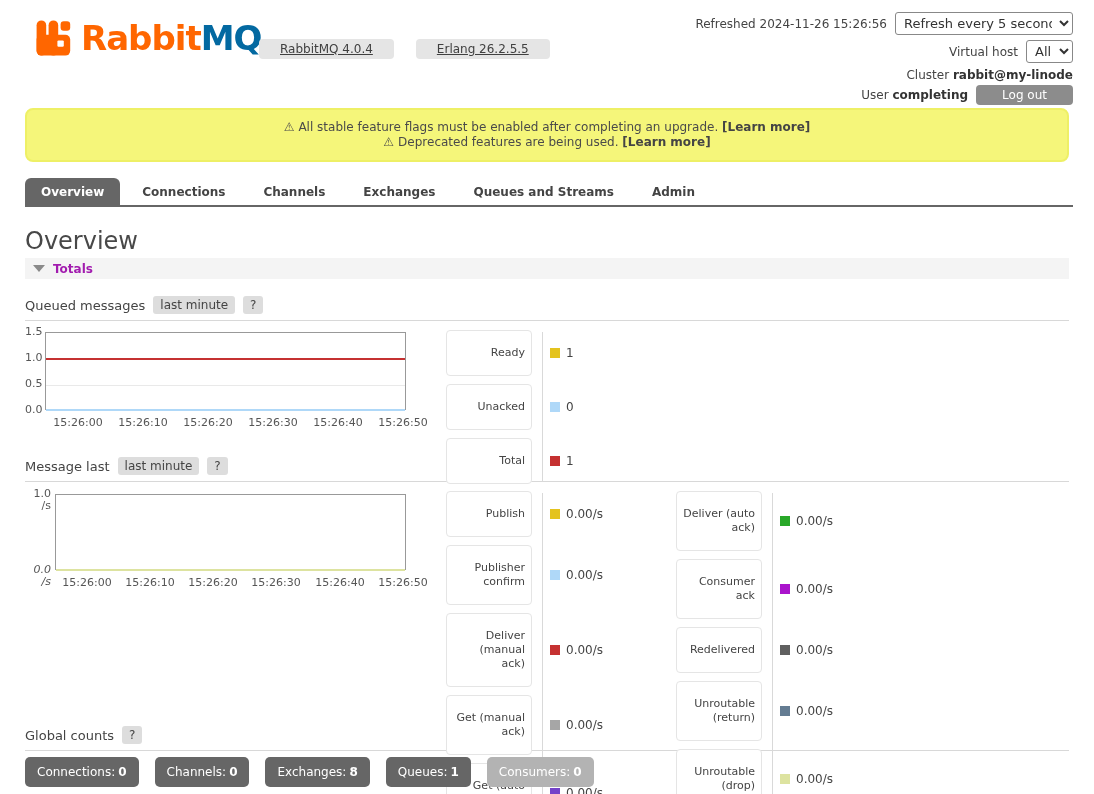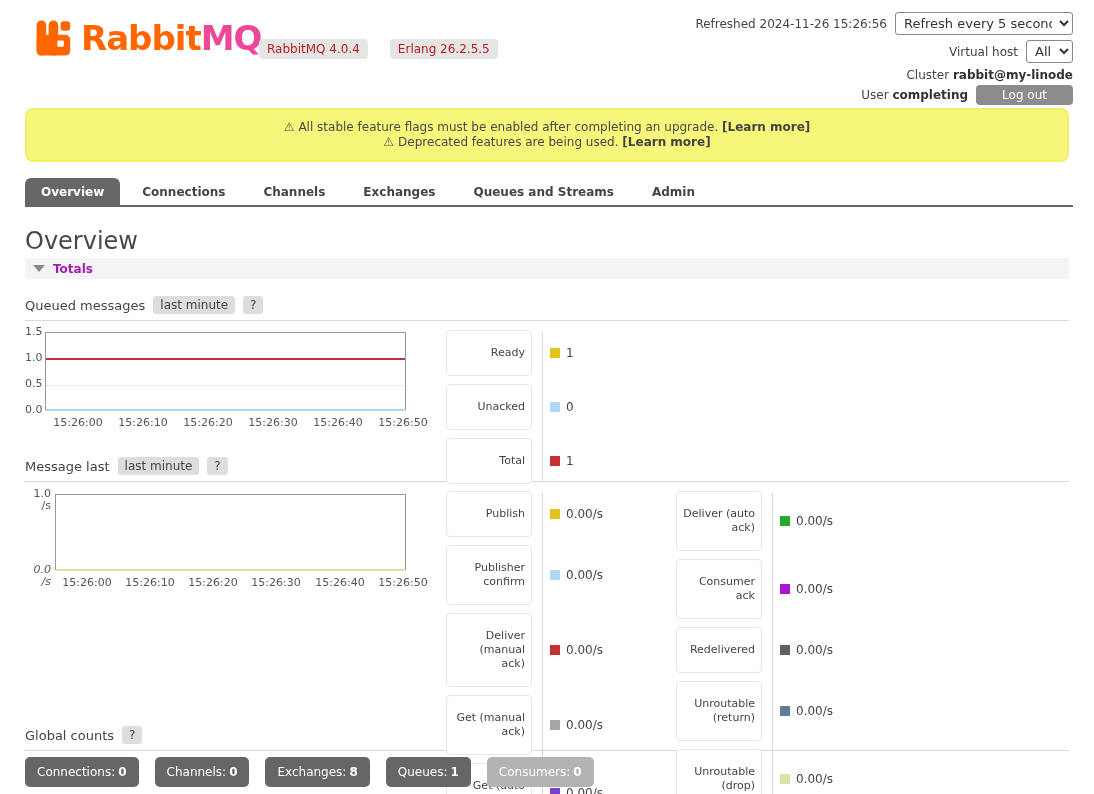--- a/index.html
+++ b/index.html
@@ -9,25 +9,25 @@
     font-family:"DejaVu Sans","Liberation Sans",sans-serif;
     font-size:12px; color:#444; overflow:hidden;
   }
   .page { position:relative; width:1094px; height:794px; background:#fff; }
 
   
   .logo { position:absolute; left:35px; top:18px; display:flex; align-items:flex-start; cursor:pointer; }
   .logo svg { width:40px; height:40px; margin-right:6px; }
   .logo-text { font-size:34px; font-weight:bold; letter-spacing:-1px; line-height:40px; }
   .logo-text .lr  { color:#f60; }
-  .logo-text .lmq { color:#ec4899; }
+  .logo-text .lmq { color:#0369a1; }
   .logo-text .ltm { color:#999; font-size:9px; font-weight:normal; letter-spacing:0; vertical-align:baseline; margin-left:2px; }
 
   .badges { position:absolute; left:259px; top:39px; display:flex; gap:22px; }
-  .badge  { background:#e5e5e5; color:#b91c1c; border-radius:4px; padding:3px 8px; font-size:12px; white-space:nowrap; }
+  .badge  { background:#e5e5e5; color:#404040; border-radius:4px; padding:3px 21px; font-size:12px; white-space:nowrap;text-decoration:underline; }
 
   .hline { position:absolute; right:21px; white-space:nowrap; text-align:right; color:#444; }
   .hline select {
     font-family:inherit; font-size:13px; color:#333;
     border:1px solid #888; border-radius:3px; background:#fff; padding:2px 4px;
   }
   .hl1 { top:12px; display:flex; align-items:center; gap:8px; }
   .hl2 { top:40px; display:flex; align-items:center; gap:8px; }
   .hl3 { top:68px; }
   .hl4 { top:85px; display:flex; align-items:center; gap:8px; }

